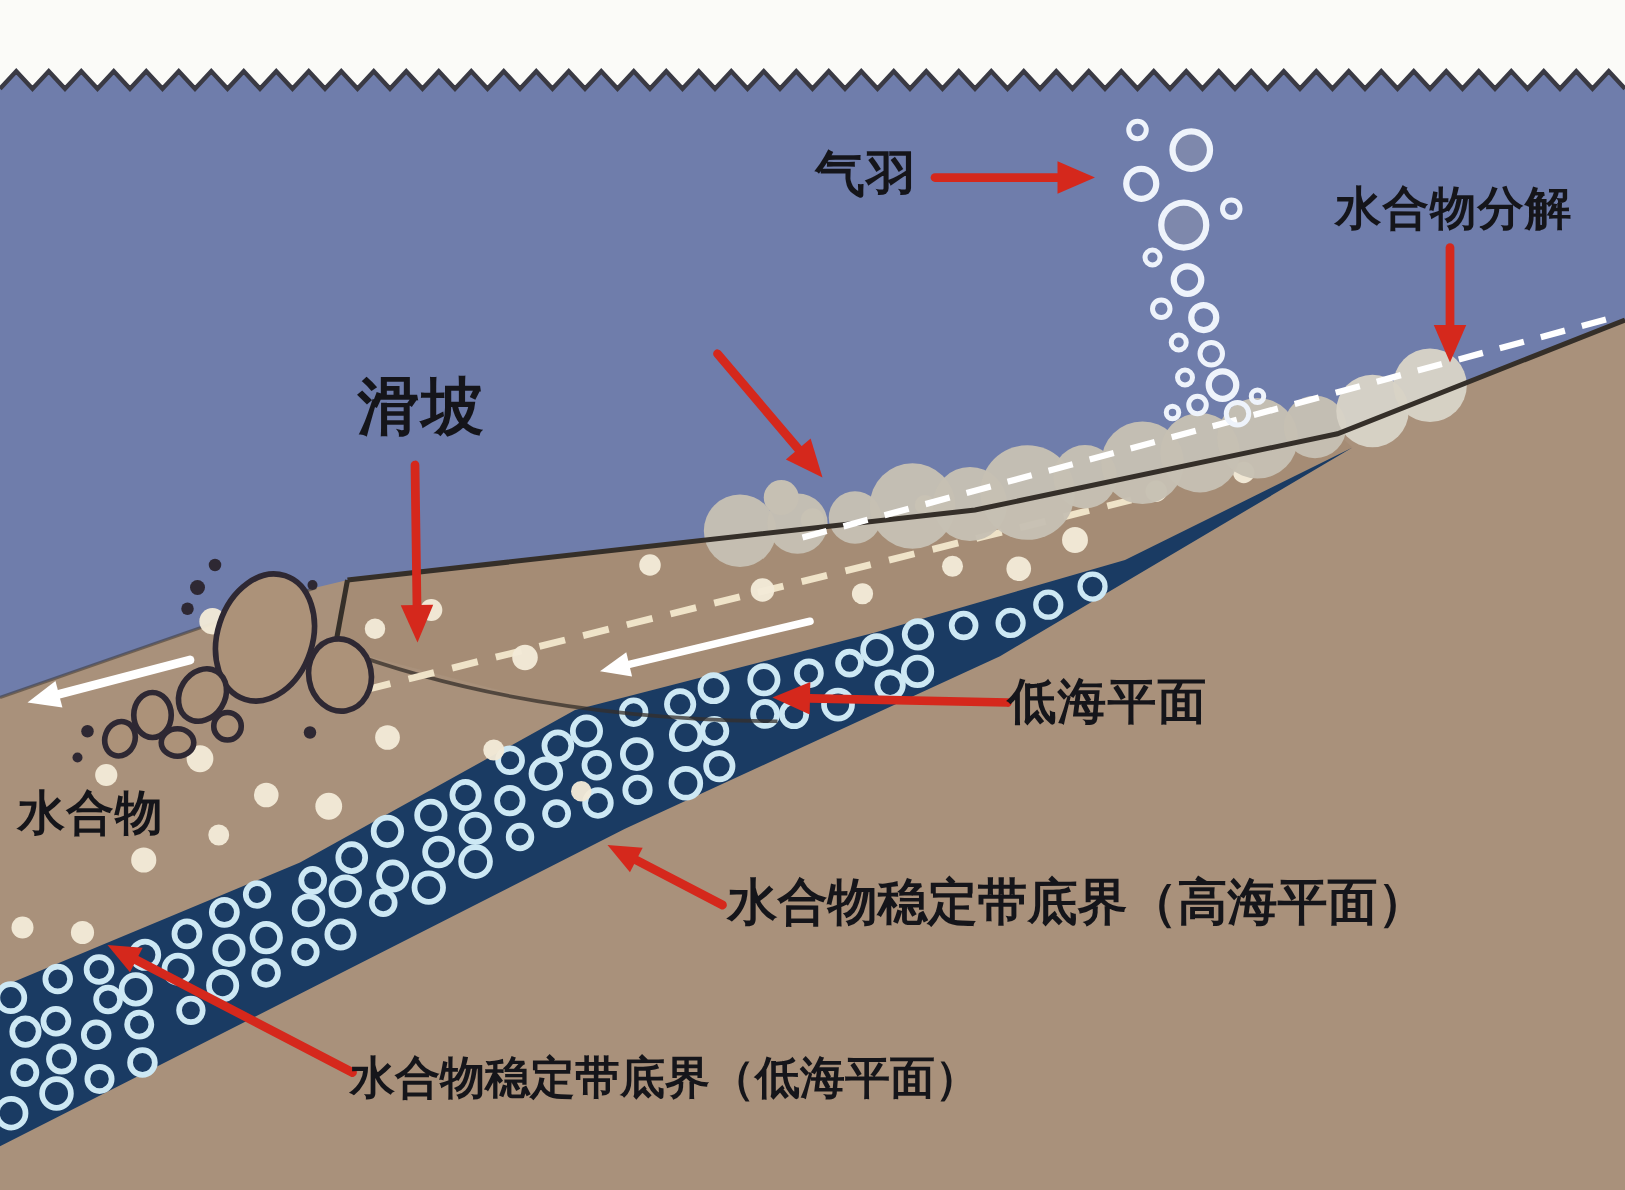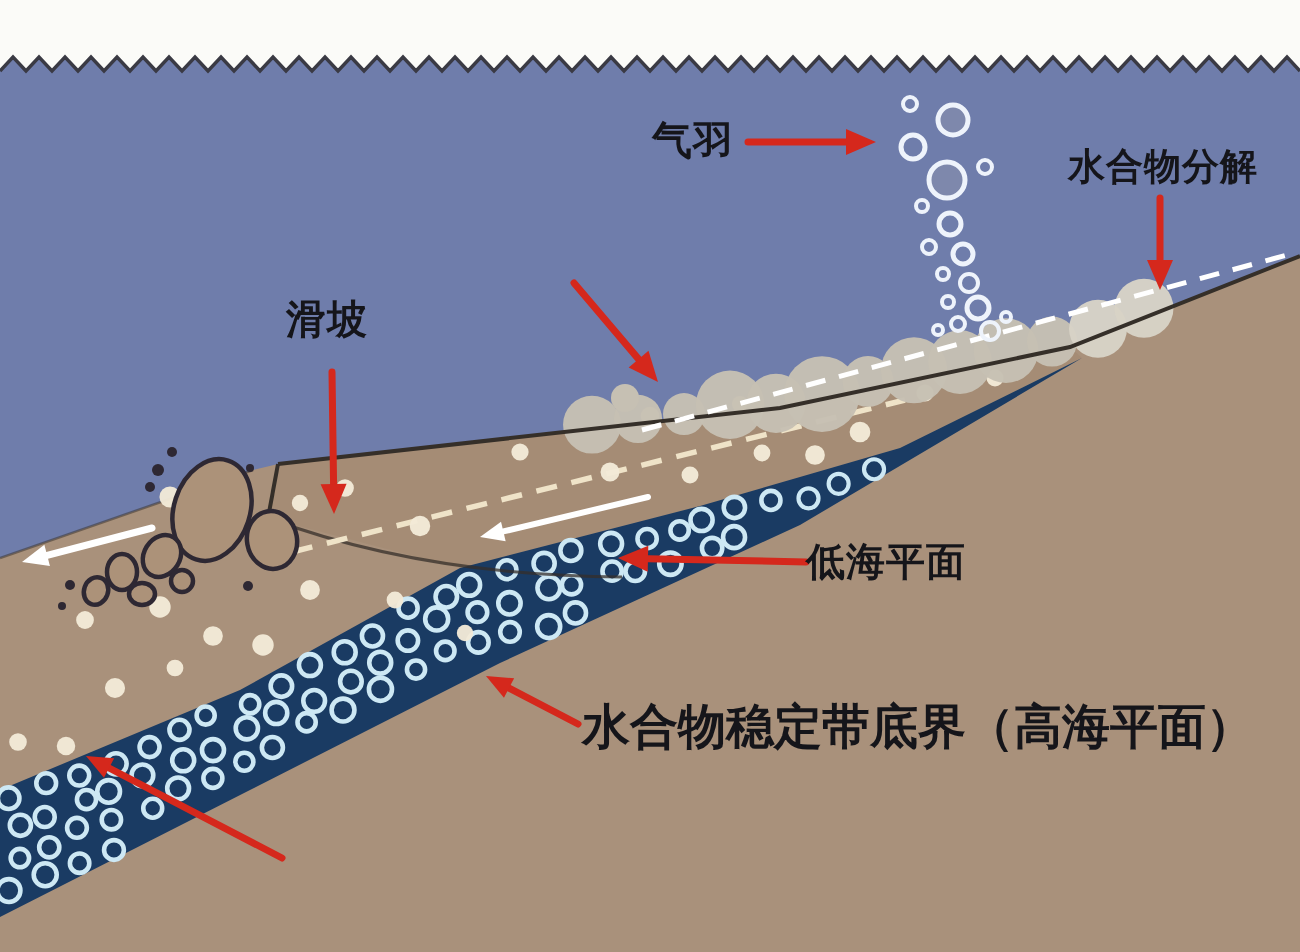--- a/index.html
+++ b/index.html
@@ -4,24 +4,24 @@
 <style>
   html,body{margin:0;padding:0;background:#444;}
   #stage{position:relative;width:1300px;height:952px;overflow:hidden;
          font-family:"Liberation Sans","DejaVu Sans",sans-serif;background:#6f7dab;padding-left:36px;}
   #scene{position:absolute;left:0;top:0;width:1300px;height:952px;}
   .label{position:absolute;font-weight:700;color:#15151a;white-space:nowrap;
          letter-spacing:1px;line-height:1.12;}
   #lbl-gas{left:652px;top:118px;font-size:40px;}
   #lbl-orig{left:1068px;top:146px;font-size:37px;}
   #lbl-debris{left:442px;top:228px;font-size:39px;}
-  #lbl-slide{left:286px;top:297px;font-size:40px;}
+  #lbl-slide{left:286px;top:297px;font-size:50px;}
   #lbl-dissoc{left:806px;top:540px;font-size:39px;}
   #lbl-hsz{left:14px;top:630px;font-size:38px;}
-  #lbl-high{left:582px;top:700px;font-size:48px;letter-spacing:0;text-align:right;}
+  #lbl-high{left:582px;top:700px;font-size:40px;letter-spacing:0;text-align:right;}
   #lbl-low{left:280px;top:842px;font-size:36px;letter-spacing:0;}
 </style>
 </head>
 <body>
 
 <div id="stage">
   <svg id="scene" viewBox="0 0 1300 952" xmlns="http://www.w3.org/2000/svg">
       <rect x="0" y="0" width="1300" height="952" fill="#6f7dab"></rect>
       <g>
         <path d="M0,558 L253,470 L278,464 L780,408 L1070,347 L1300,256 L1300,952 L0,952 Z" fill="#a9917b"></path>
@@ -228,15 +228,17 @@
         <path d="M0,0 L1300,0 L1304,71 L1300,71 L1287,57 L1274,71 L1261,57 L1248,71 L1235,57 L1222,71 L1209,57 L1196,71 L1183,57 L1170,71 L1157,57 L1144,71 L1131,57 L1118,71 L1105,57 L1092,71 L1079,57 L1066,71 L1053,57 L1040,71 L1027,57 L1014,71 L1001,57 L988,71 L975,57 L962,71 L949,57 L936,71 L923,57 L910,71 L897,57 L884,71 L871,57 L858,71 L845,57 L832,71 L819,57 L806,71 L793,57 L780,71 L767,57 L754,71 L741,57 L728,71 L715,57 L702,71 L689,57 L676,71 L663,57 L650,71 L637,57 L624,71 L611,57 L598,71 L585,57 L572,71 L559,57 L546,71 L533,57 L520,71 L507,57 L494,71 L481,57 L468,71 L455,57 L442,71 L429,57 L416,71 L403,57 L390,71 L377,57 L364,71 L351,57 L338,71 L325,57 L312,71 L299,57 L286,71 L273,57 L260,71 L247,57 L234,71 L221,57 L208,71 L195,57 L182,71 L169,57 L156,71 L143,57 L130,71 L117,57 L104,71 L91,57 L78,71 L65,57 L52,71 L39,57 L26,71 L13,57 L0,71 Z" fill="#fbfbf8"></path>
         <path d="M0,71 L13,57 L26,71 L39,57 L52,71 L65,57 L78,71 L91,57 L104,71 L117,57 L130,71 L143,57 L156,71 L169,57 L182,71 L195,57 L208,71 L221,57 L234,71 L247,57 L260,71 L273,57 L286,71 L299,57 L312,71 L325,57 L338,71 L351,57 L364,71 L377,57 L390,71 L403,57 L416,71 L429,57 L442,71 L455,57 L468,71 L481,57 L494,71 L507,57 L520,71 L533,57 L546,71 L559,57 L572,71 L585,57 L598,71 L611,57 L624,71 L637,57 L650,71 L663,57 L676,71 L689,57 L702,71 L715,57 L728,71 L741,57 L754,71 L767,57 L780,71 L793,57 L806,71 L819,57 L832,71 L845,57 L858,71 L871,57 L884,71 L897,57 L910,71 L923,57 L936,71 L949,57 L962,71 L975,57 L988,71 L1001,57 L1014,71 L1027,57 L1040,71 L1053,57 L1066,71 L1079,57 L1092,71 L1105,57 L1118,71 L1131,57 L1144,71 L1157,57 L1170,71 L1183,57 L1196,71 L1209,57 L1222,71 L1235,57 L1248,71 L1261,57 L1274,71 L1287,57 L1300,71" fill="none" stroke="#3a3a44" stroke-width="3.5"></path>
       </g>
     </svg>
 
   <div class="label" id="lbl-gas">气羽</div>
   <div class="label" id="lbl-orig">水合物分解</div>
   <div class="label" id="lbl-slide">滑坡</div>
   <div class="label" id="lbl-dissoc">低海平面</div>
   <div class="label" id="lbl-hsz">
+      <div>水合物</div>
   </div>
   <div class="label" id="lbl-high">水合物稳定带底界（高海平面）</div>
+  <div class="label" id="lbl-low">水合物稳定带底界（低海平面）</div>
 </div>
 
 </body></html>

